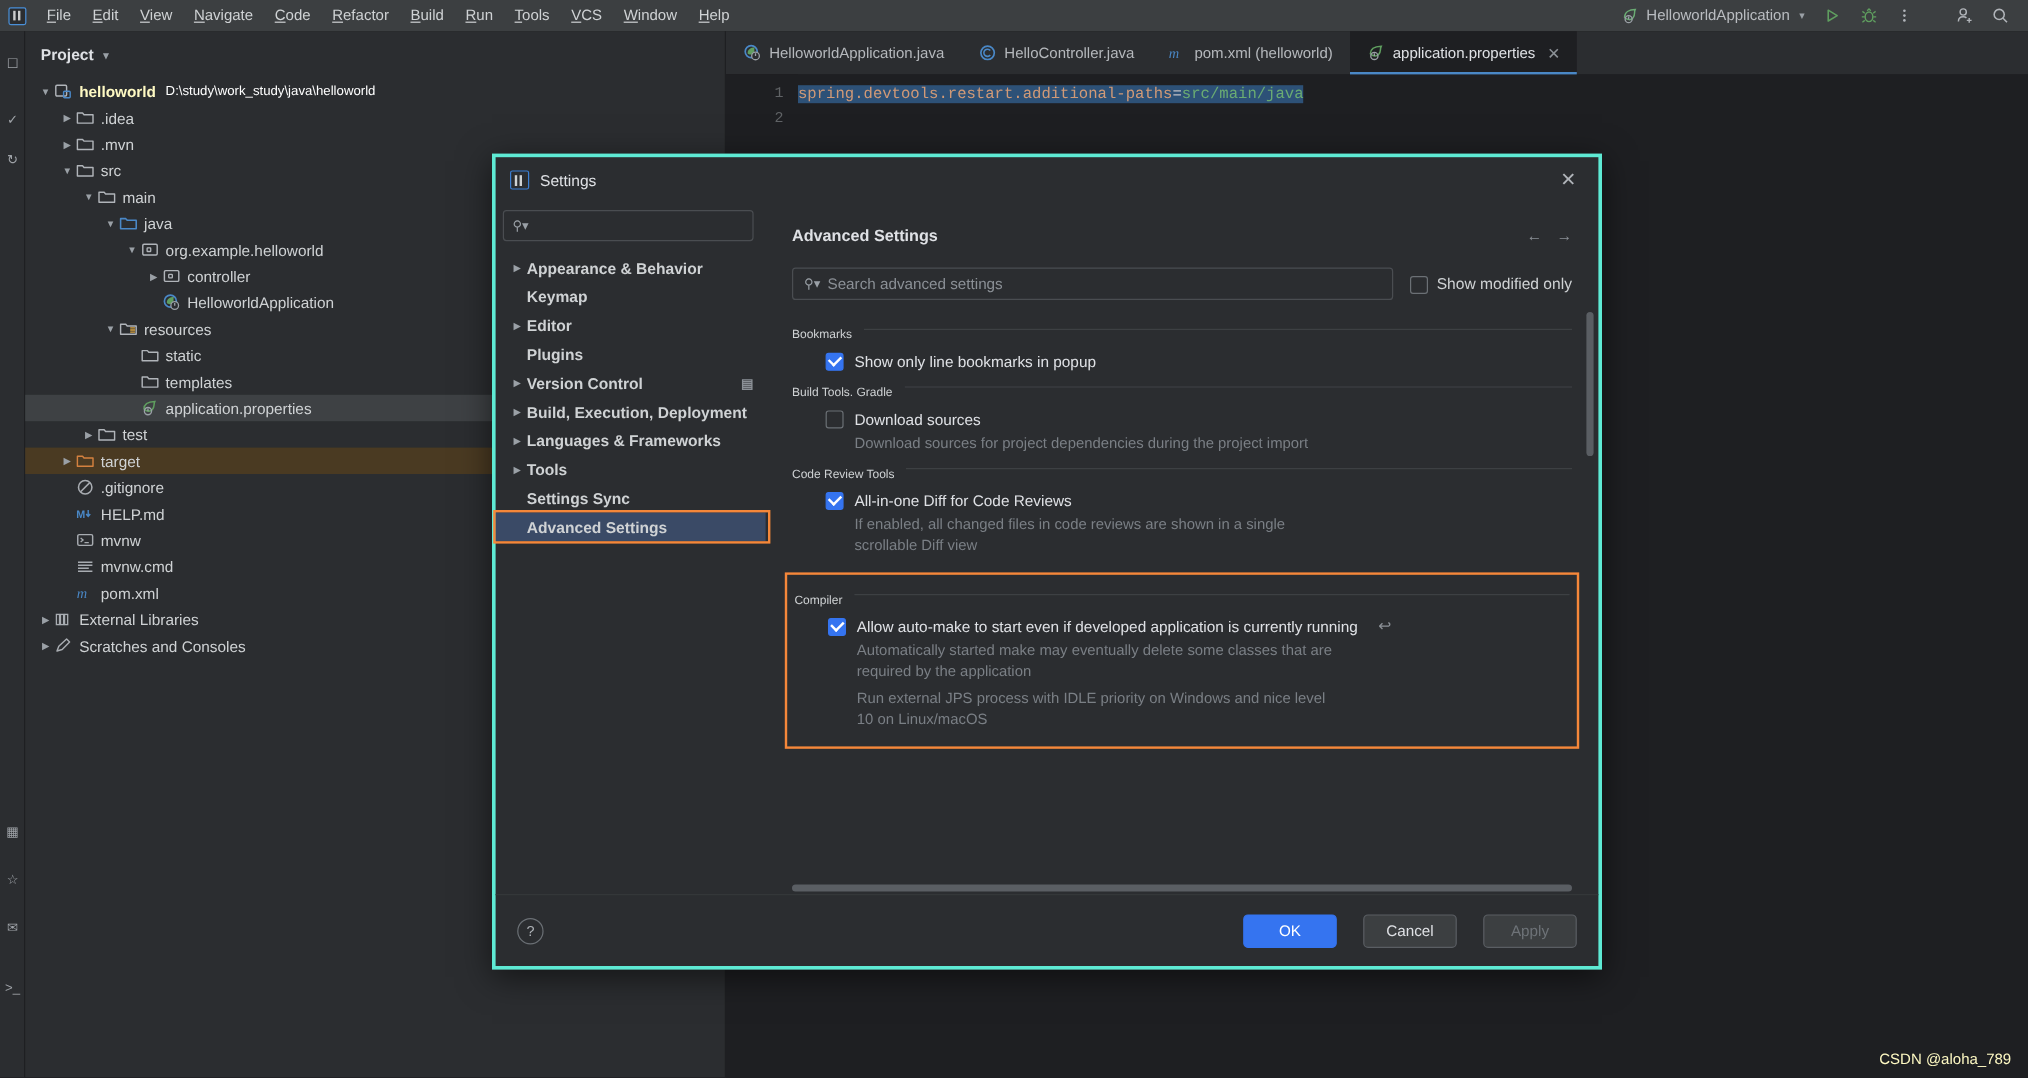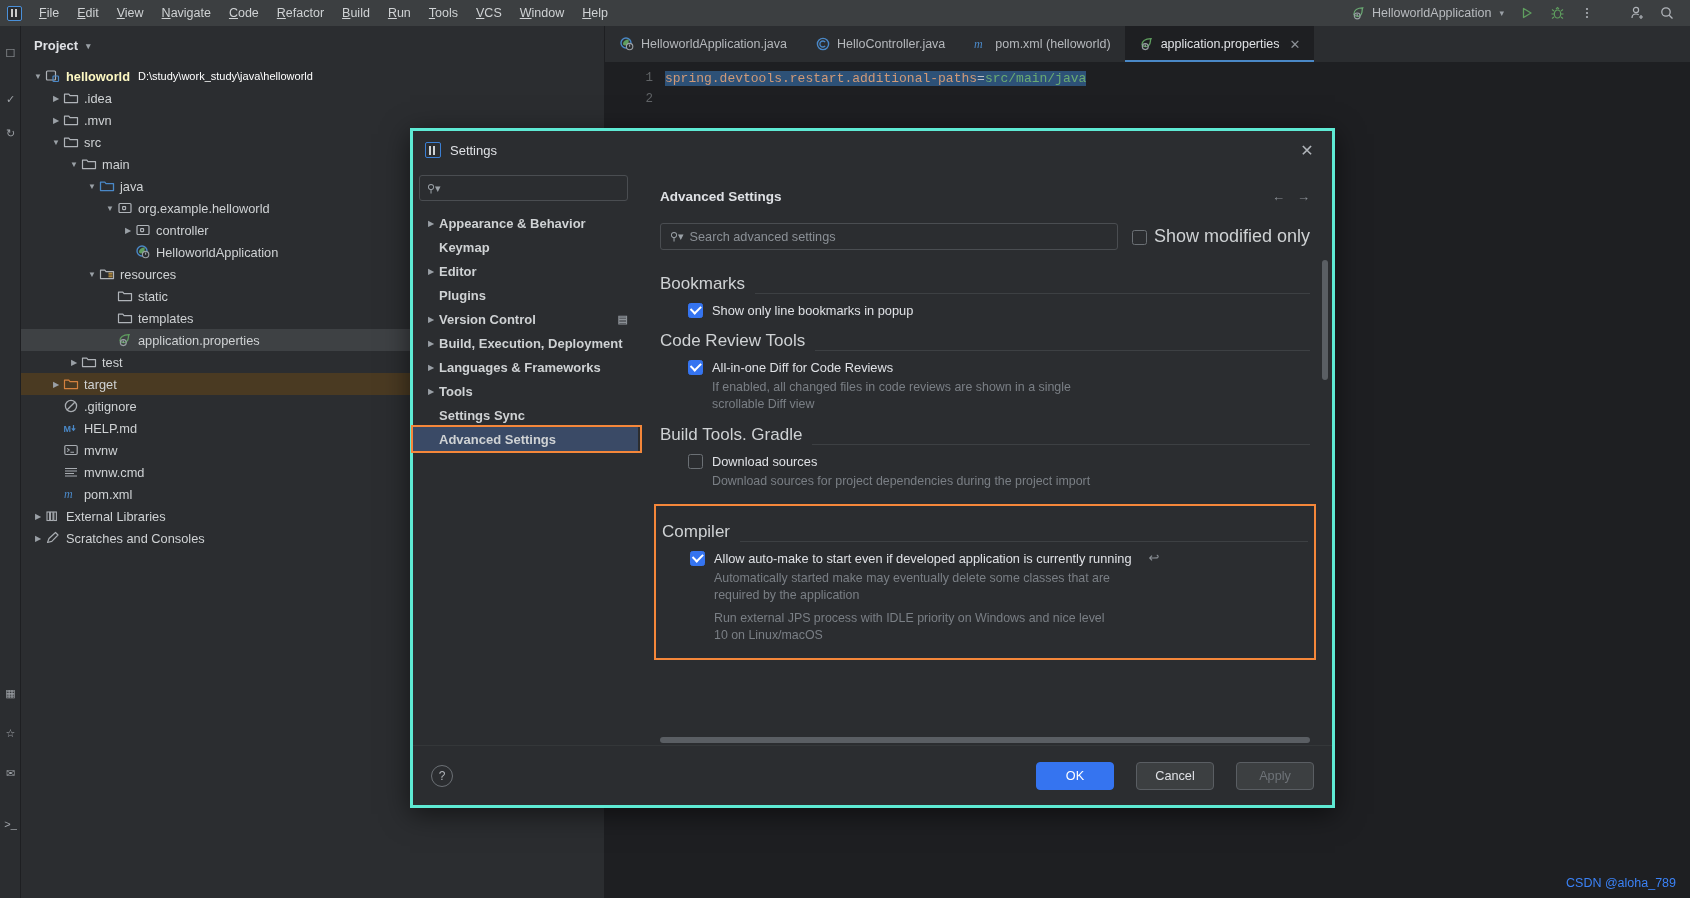--- a/index.html
+++ b/index.html
@@ -174,28 +174,28 @@
     display: flex; align-items: center; padding: 0 22px 0 22px; height: 26px;
   }
   .spane-title { font-size: 13.5px; font-weight: bold; color: #dfe1e5; }
   .nav-arrows { margin-left: auto; display: flex; gap: 12px; color: #8b9096; font-size: 13px; }
   .srch-row { display: flex; align-items: center; padding: 14px 22px 0 22px; gap: 14px; }
   .adv-search {
     flex: 1; height: 27px; border: 1px solid #4a4d51; border-radius: 3px;
     display: flex; align-items: center; padding: 0 9px; gap: 6px;
     color: #8b9096; font-size: 12.7px;
   }
-  .show-mod { display: flex; align-items: center; gap: 7px; font-size: 18px; color: #cfd2d4; }
+  .show-mod { display: flex; align-items: center; gap: 7px; font-size: 13px; color: #cfd2d4; }
 
   .scroll-area {
     flex: 1; min-height: 0; position: relative; overflow: hidden;
     padding: 12px 22px 0 22px;
   }
   .sec-head {
-    display: flex; align-items: flex-end; gap: 10px; font-size: 17px;
+    display: flex; align-items: flex-start; gap: 10px; font-size: 10px;
     color: #cfd2d4; margin-top: 12px; margin-bottom: 8px;
   }
   .sec-head .line { flex: 1; height: 1px; background: #3d4043; }
   .opt-row { display: flex; align-items: flex-start; gap: 9px; padding-left: 28px; margin-bottom: 3px; }
   .cbx {
     width: 15px; height: 15px; border-radius: 2.5px; flex: none; margin-top: 1px;
     border: 1px solid #6b7075; background: #2b2d30;
     display: flex; align-items: center; justify-content: center;
   }
   .cbx.on { background: #3574f0; border-color: #3574f0; }
@@ -230,21 +230,21 @@
     height: 28px; min-width: 78px; padding: 0 16px; border-radius: 4px;
     font-size: 12.7px; display: flex; align-items: center; justify-content: center;
     border: 1px solid #5a5e63; color: #dfe1e5; background: #3c3f41;
   }
   .btn.primary { background: #3574f0; border-color: #3574f0; color: #fff; }
   .btn.disabled { color: #6e7378; }
   .footer-right { margin-left: auto; display: flex; gap: 22px; }
 
   
   .watermark {
-    position: absolute; right: 14px; bottom: 8px; font-size: 12.5px; color: #3b82f6;
+    position: absolute; right: 14px; bottom: 8px; font-size: 12.5px; color: #fef9c3;
   }
 </style>
 </head>
 <body>
 
 <div id="root">
 
   <div class="menubar">
     <div class="ij-logo-small"></div>
     <div id="menu-items" style="display: flex;">
@@ -624,39 +624,39 @@
                 <span>Bookmarks</span>
                 <span class="line"></span>
               </div>
               <div class="opt-row">
                 <span class="cbx on"></span>
                 <span class="opt-label">Show only line bookmarks in popup</span>
               </div>
             </div>
             <div style="position: relative;">
               <div class="sec-head">
+                <span>Build Tools. Gradle</span>
+                <span class="line"></span>
+              </div>
+              <div class="opt-row">
+                <span class="cbx"></span>
+                <span class="opt-label">Download sources</span>
+              </div>
+              <div class="opt-desc">Download sources for project dependencies during the project import</div>
+            </div>
+            <div style="position: relative;">
+              <div class="sec-head">
                 <span>Code Review Tools</span>
                 <span class="line"></span>
               </div>
               <div class="opt-row">
                 <span class="cbx on"></span>
                 <span class="opt-label">All-in-one Diff for Code Reviews</span>
               </div>
               <div class="opt-desc">If enabled, all changed files in code reviews are shown in a single scrollable Diff view</div>
-            </div>
-            <div style="position: relative;">
-              <div class="sec-head">
-                <span>Build Tools. Gradle</span>
-                <span class="line"></span>
-              </div>
-              <div class="opt-row">
-                <span class="cbx"></span>
-                <span class="opt-label">Download sources</span>
-              </div>
-              <div class="opt-desc">Download sources for project dependencies during the project import</div>
             </div>
             <div style="position: relative; border: 2.5px solid rgb(245, 135, 58); padding: 4px 6px 8px; margin: 14px -6px 6px;">
               <div class="sec-head">
                 <span>Compiler</span>
                 <span class="line"></span>
               </div>
               <div class="opt-row">
                 <span class="cbx on"></span>
                 <span class="opt-label">Allow auto-make to start even if developed application is currently running</span>
                 <span class="revert">↩</span>

